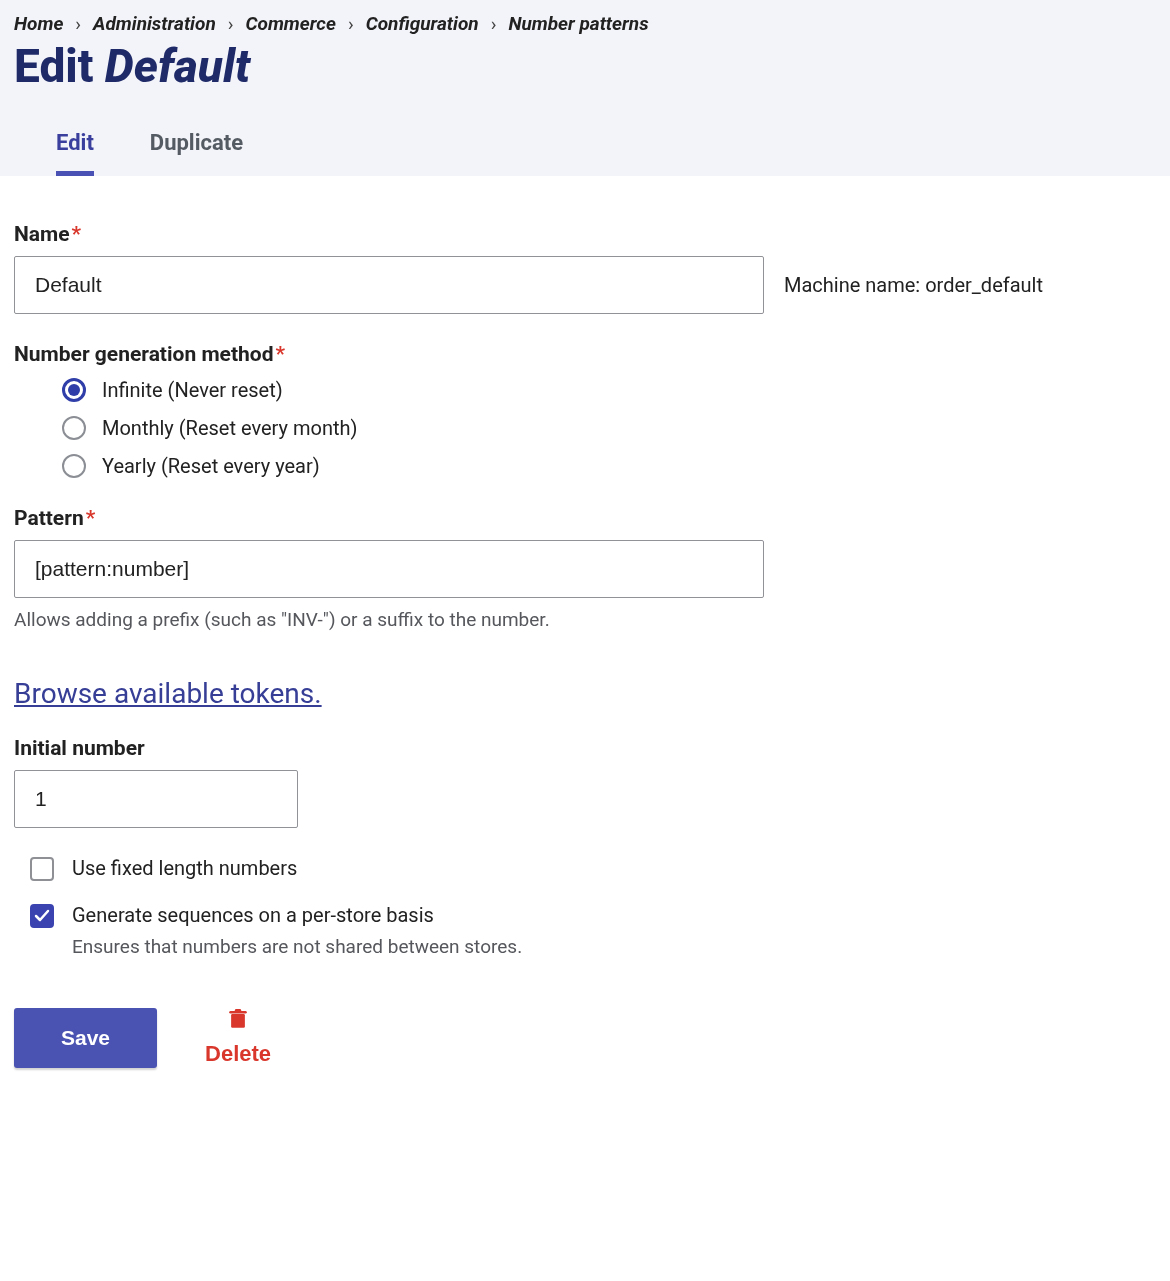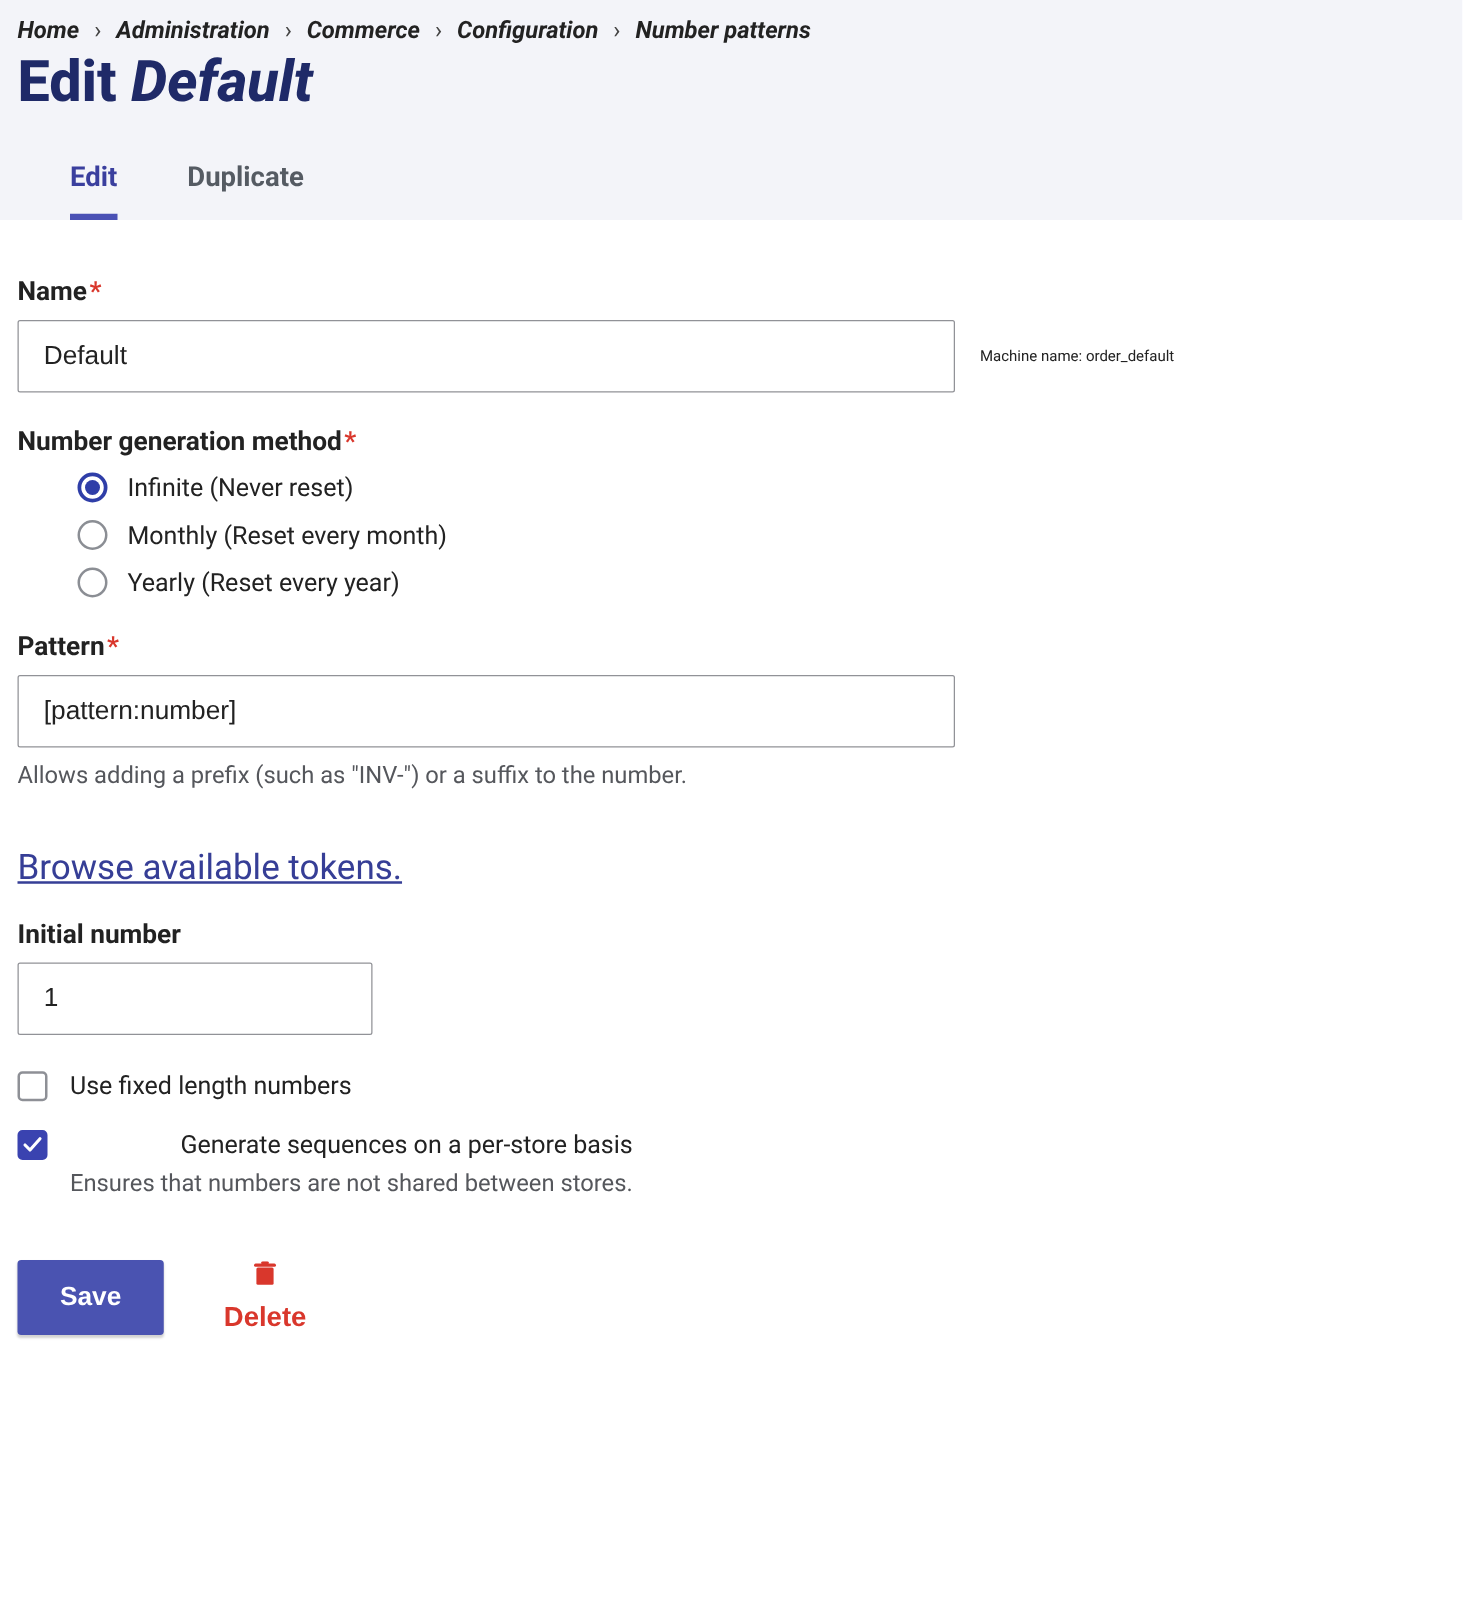--- a/index.html
+++ b/index.html
@@ -80,21 +80,21 @@
     max-width: 100%;
     font-size: 21px;
     padding: 16px 20px;
     border: 1px solid #919297;
     border-radius: 2px;
     background: #fff;
     color: #222;
   }
   input[type="text"].narrow { width: 284px; }
   .machine-name {
-    font-size: 12px;
+    font-size: 20px;
     color: #222;
   }
   .radios { margin-top: 12px; }
   .radio-option {
     display: flex;
     align-items: center;
     gap: 16px;
     margin: 8px 0 14px 0;
     font-size: 20px;
     cursor: pointer;
@@ -129,23 +129,22 @@
     color: #363e96;
     text-decoration: underline;
     font-size: 28px;
     margin: 18px 0 26px 0;
     cursor: pointer;
   }
   .check-option {
     display: flex;
     align-items: flex-start;
     gap: 18px;
-    margin: 22px 0;
+    margin: 22px 16px;
     font-size: 20px;
-    text-align: right;
   }
   .checkbox {
     width: 24px; height: 24px;
     border: 2px solid #8e9096;
     border-radius: 4px;
     flex-shrink: 0;
     margin-top: 1px;
     cursor: pointer;
     display: inline-flex;
     align-items: center;
@@ -167,21 +166,21 @@
     align-items: center;
     gap: 42px;
     margin-top: 50px;
   }
   .btn-save {
     background: #4a53b1;
     color: #fff;
     border: none;
     font-size: 21px;
     font-weight: 700;
-    padding: 18px 34px;
+    padding: 18px 47px;
     border-radius: 3px;
     cursor: pointer;
     box-shadow: 0 2px 2px rgba(0,0,0,.18);
   }
   .btn-delete {
     display: inline-flex;
     align-items: center;
     gap: 12px;
     background: none;
     border: none;

